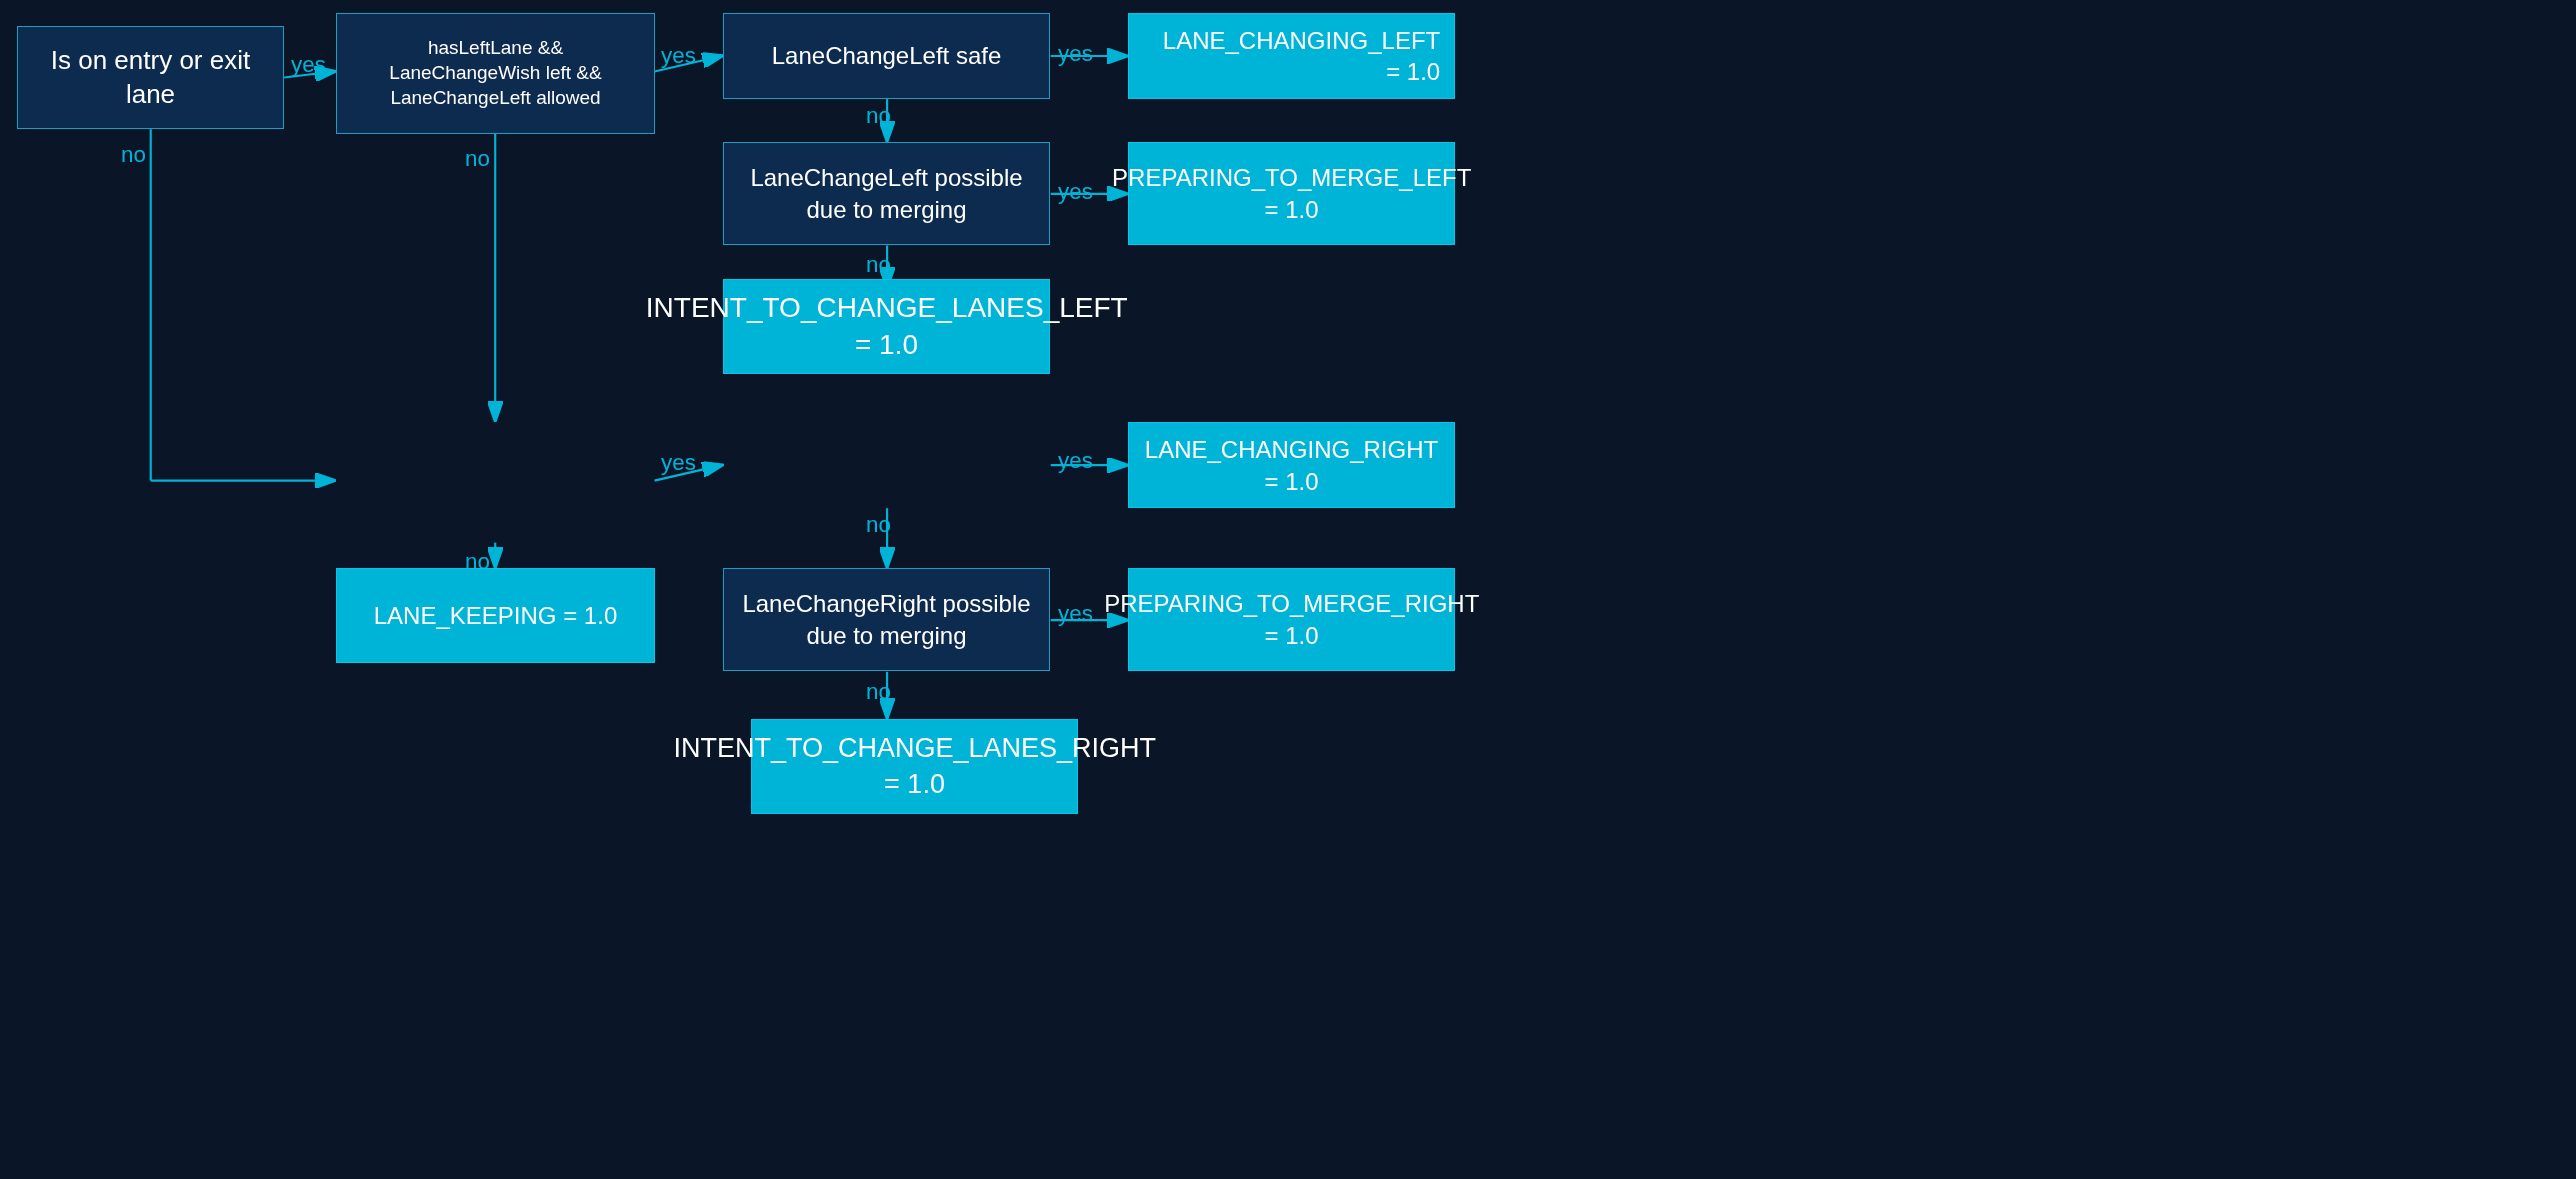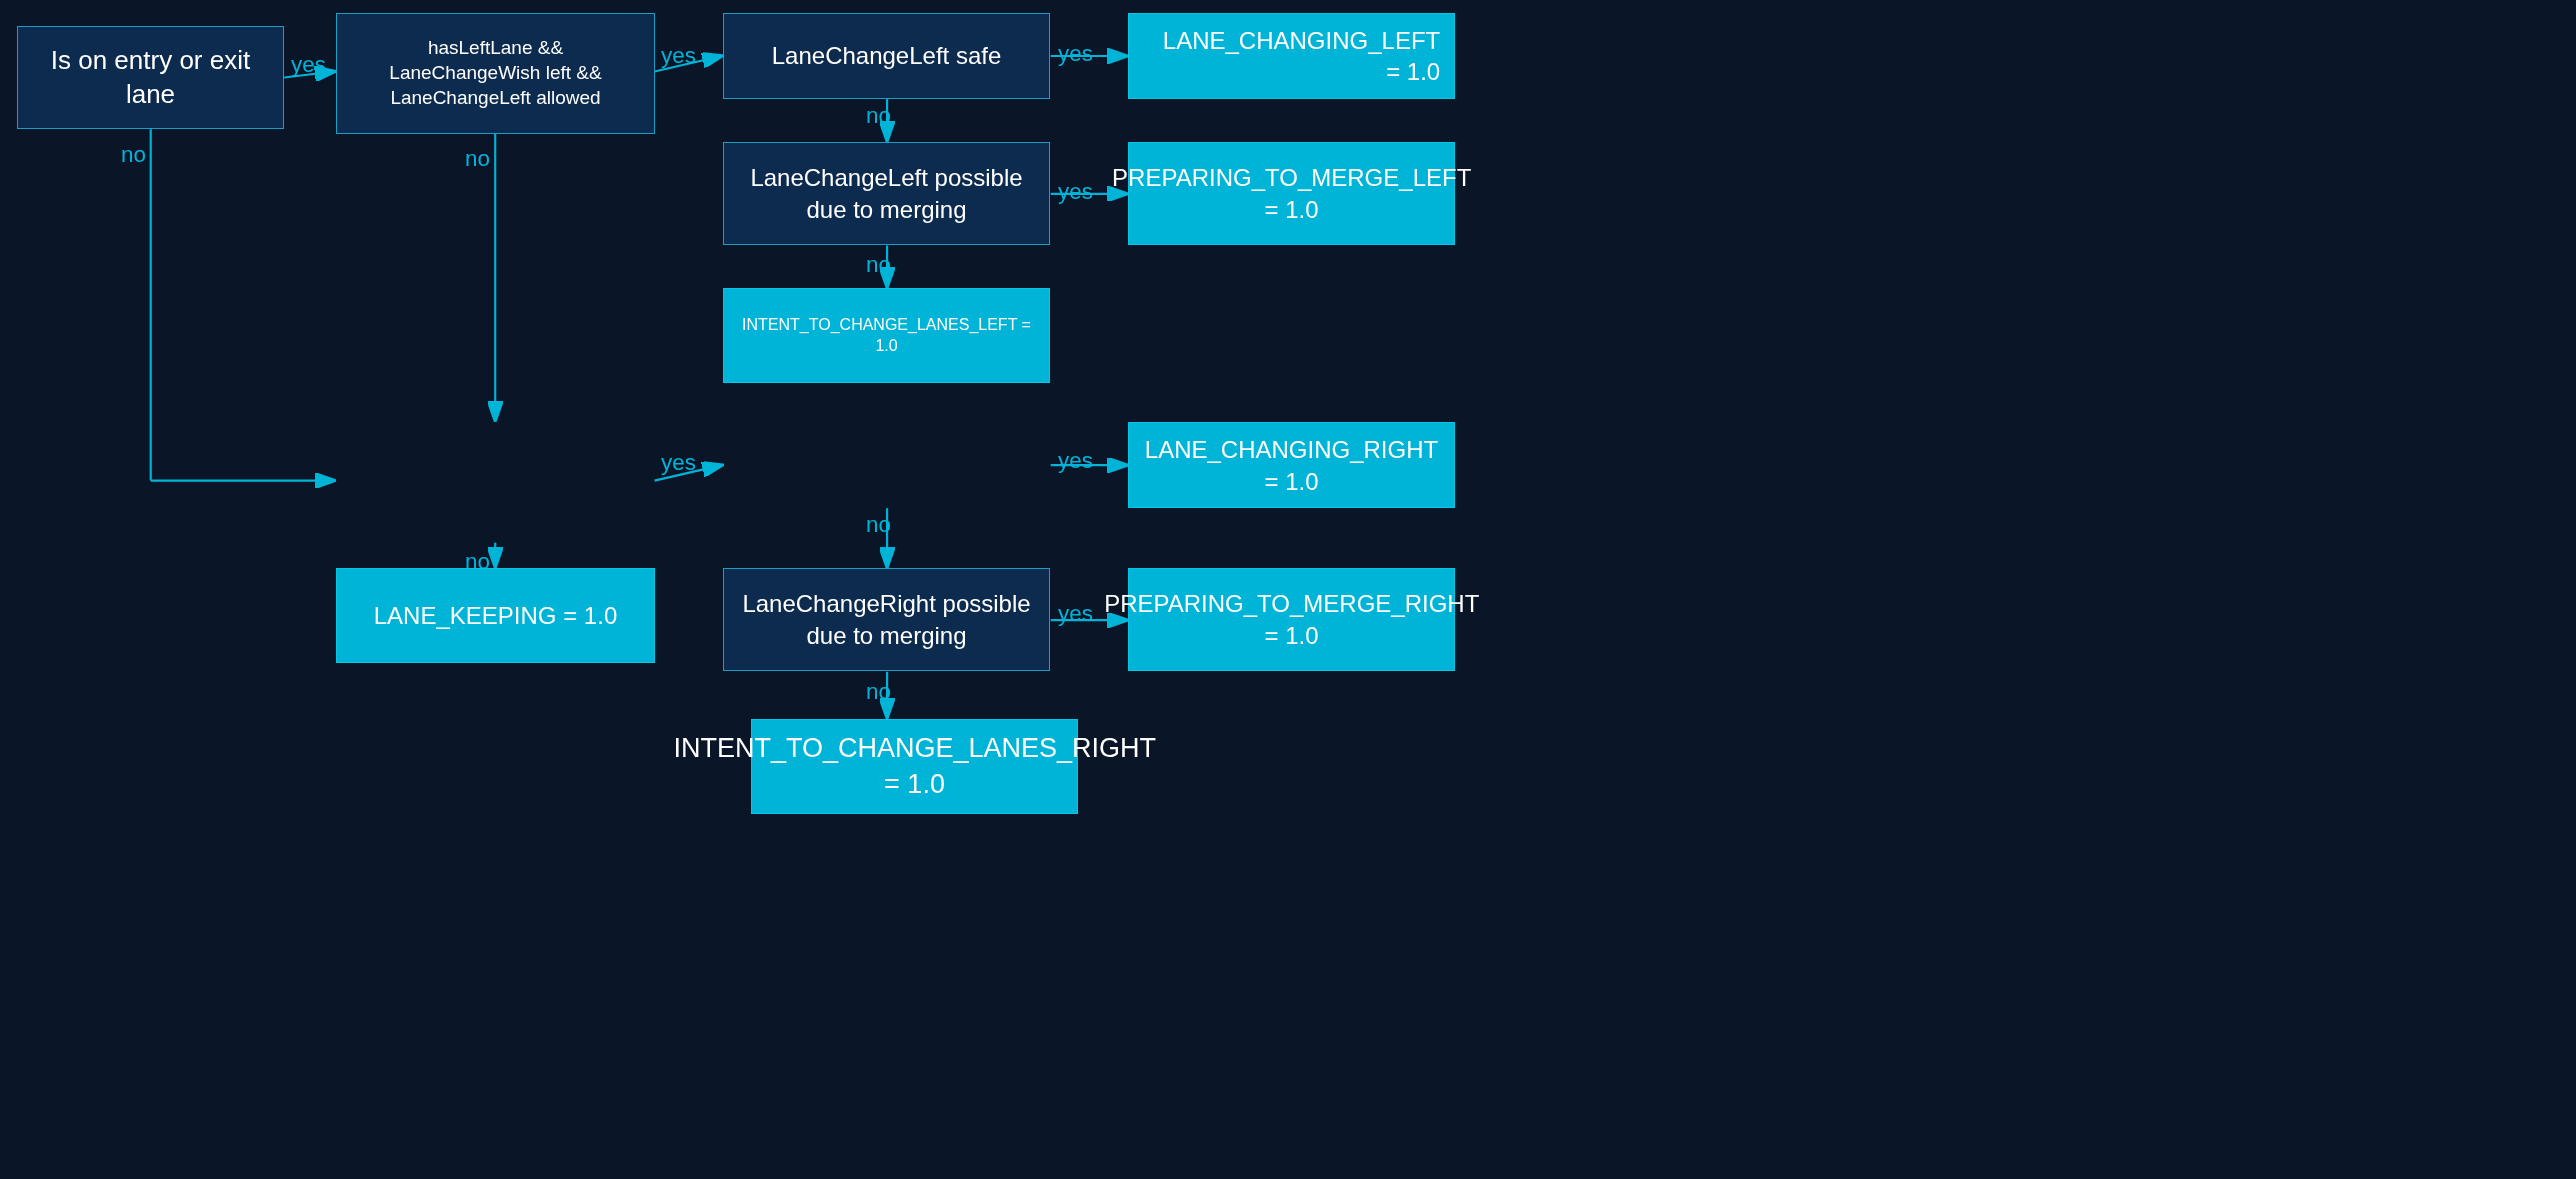--- a/index.html
+++ b/index.html
@@ -161,21 +161,21 @@
   </div>
 
   <div class="label" style="left:866px; top:252px;">
     <span>no</span>
   </div>
 
   <div class="node node-cyan" style="left:1128px; top:142px; width:327px; height:103px; font-size:24px;">
     <span>PREPARING_TO_MERGE_LEFT = 1.0</span>
   </div>
 
-  <div class="node node-cyan" style="left:723px; top:288px; width:327px; height:95px; font-size:16px;">
+  <div class="node node-cyan" style="left:723px; top:279px; width:327px; height:95px; font-size:28px;">
     <span>INTENT_TO_CHANGE_LANES_LEFT = 1.0</span>
   </div>
 
 
   <div class="label" style="left:661px; top:450px;">
     <span>yes</span>
   </div>
 
   <div class="label" style="left:465px; top:549px;">
     <span>no</span>

